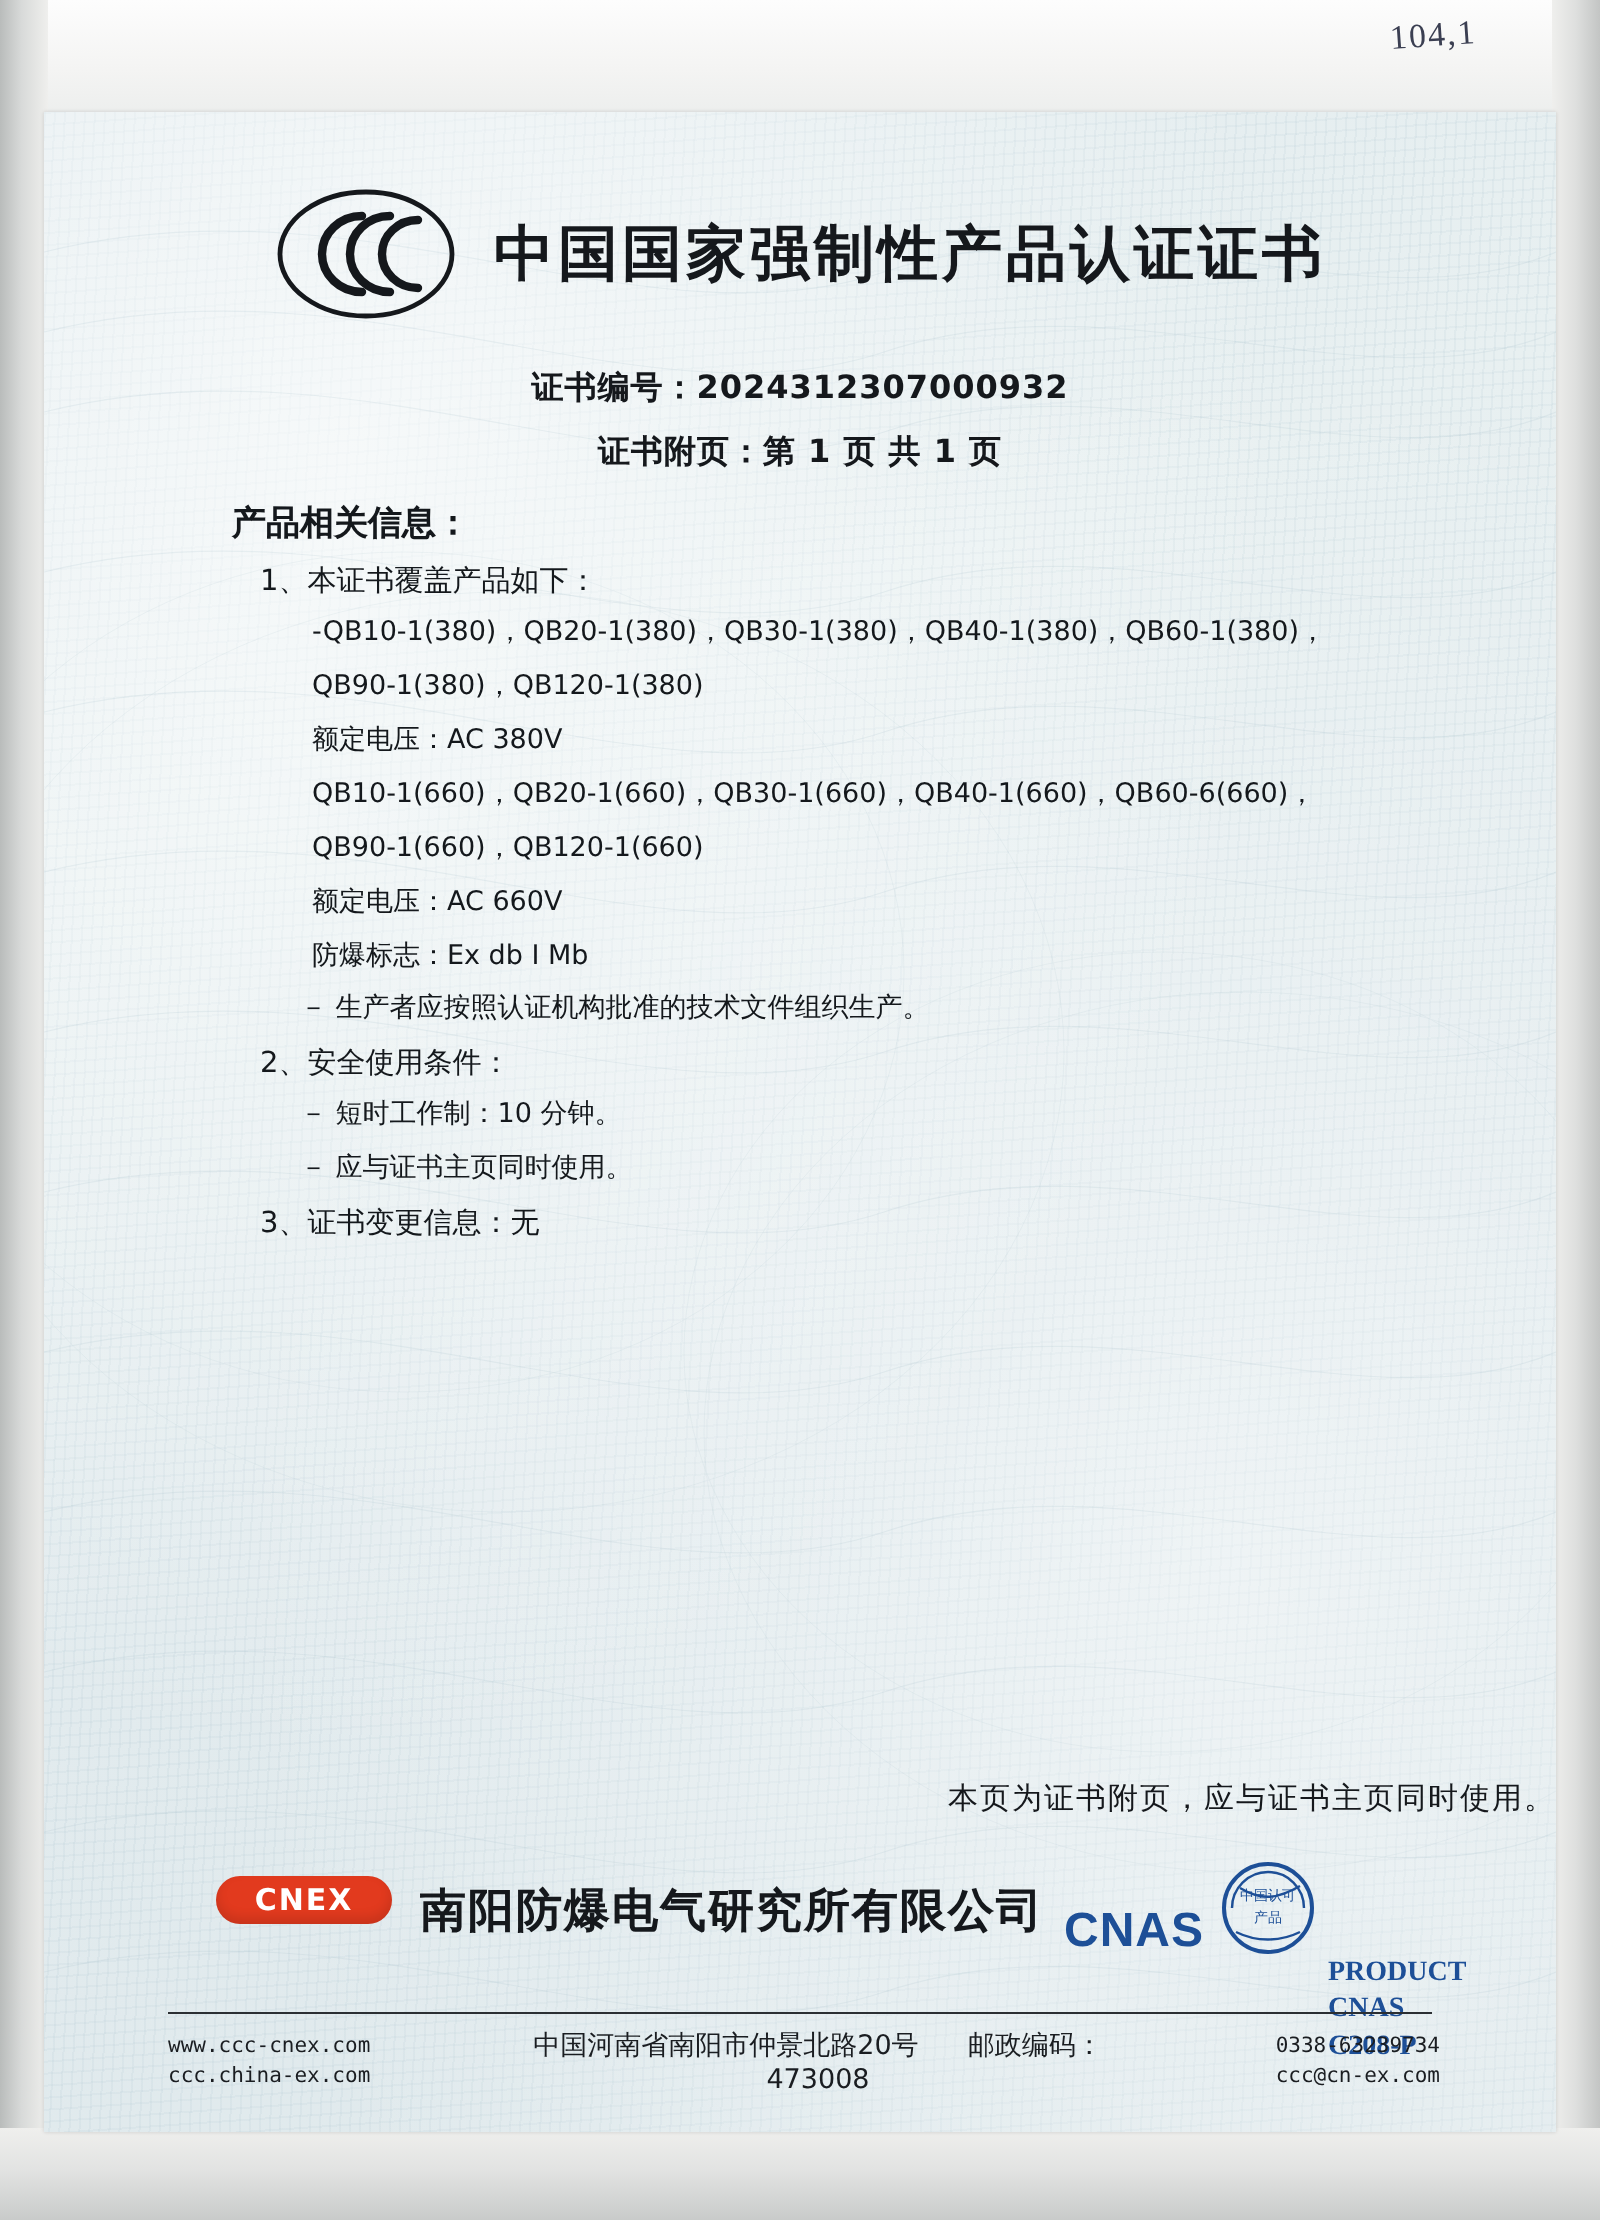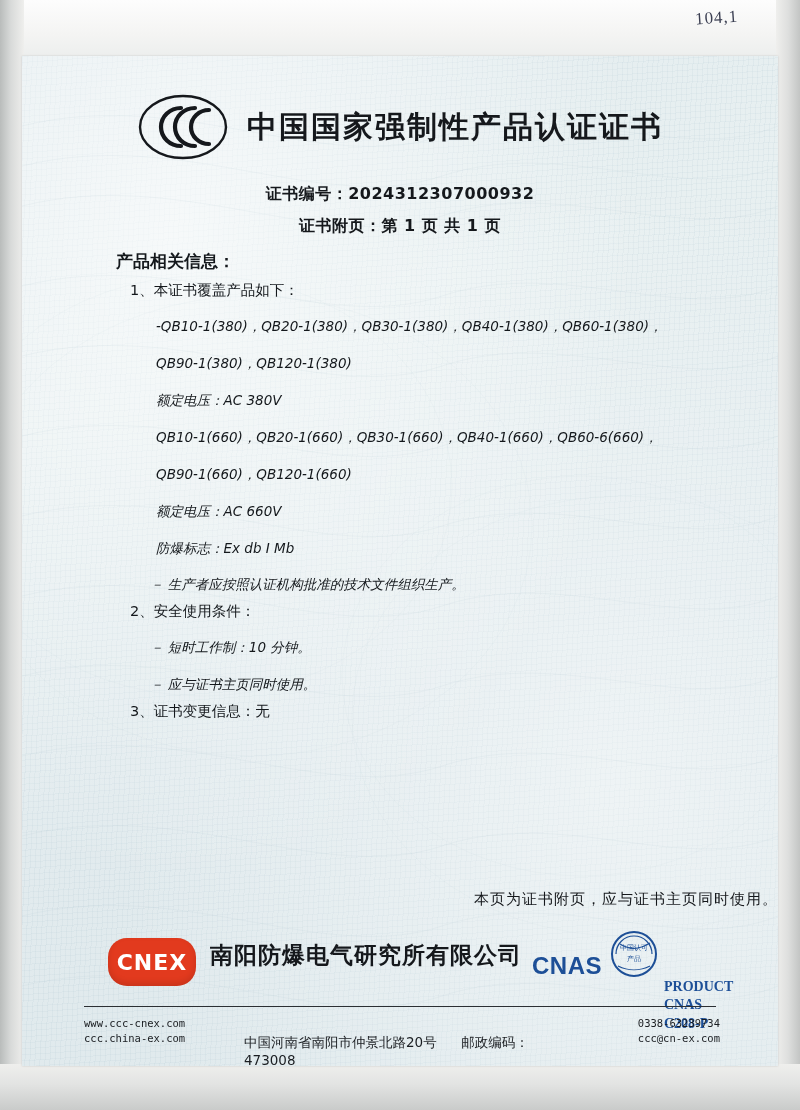--- a/index.html
+++ b/index.html
@@ -133,23 +133,22 @@
     margin-bottom: 8px;
   }
   .lvl1 {
     font-family: "DejaVu Sans", sans-serif;
     font-size: 14.5px;
     margin: 7px 0 4px 14px;
   }
   .lvl2 {
     font-family: "DejaVu Sans", sans-serif;
     font-size: 13.5px;
-    margin: 16px 0 4px 40px;
+    margin: 6px 0 4px 40px;
     line-height: 1.55;
-    font-style: italic;
   }
   .lvl2.dash { margin-left: 34px; }
   .mono {
     font-family: "DejaVu Sans", sans-serif;
     font-size: 13.5px;
   }
 
   
   #footer-note {
     position: absolute;
@@ -171,27 +170,27 @@
     width: 756px;
     height: 58px;
     display: flex;
     align-items: center;
   }
   #cnex-logo {
     position: absolute;
     left: 86px;
     top: 2px;
     width: 88px;
-    height: 48px;
+    height: 24px;
     background: #e23a1e;
     border-radius: 19px;
     color: #ffffff;
     font-family: "DejaVu Sans", sans-serif;
     font-weight: bold;
-    font-size: 22px;
+    font-size: 15px;
     letter-spacing: 1px;
     display: flex;
     align-items: center;
     justify-content: center;
     box-shadow: inset 0 -3px 6px rgba(0,0,0,0.12);
   }
   #org-name {
     position: absolute;
     left: 188px;
     top: 4px;
@@ -248,23 +247,23 @@
     width: 636px;
     height: 48px;
     font-family: "DejaVu Sans Mono", monospace;
     color: #1a1d21;
   }
   #contact-left {
     position: absolute; left: 0; top: 2px;
     font-size: 10.5px; line-height: 1.45;
   }
   #contact-center {
-    position: absolute; left: 160px; top: 20px;
+    position: absolute; left: 160px; top: 0;
     width: 330px;
-    text-align: left;
+    text-align: center;
     font-family: "DejaVu Sans", sans-serif;
     font-size: 13.5px;
   }
   #contact-right {
     position: absolute; right: 0; top: 2px;
     text-align: right;
     font-size: 10.5px; line-height: 1.45;
   }
 </style>
 </head>

